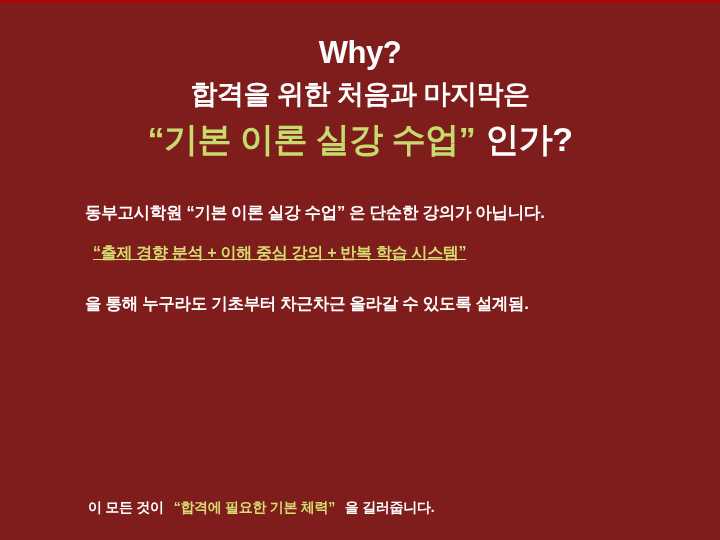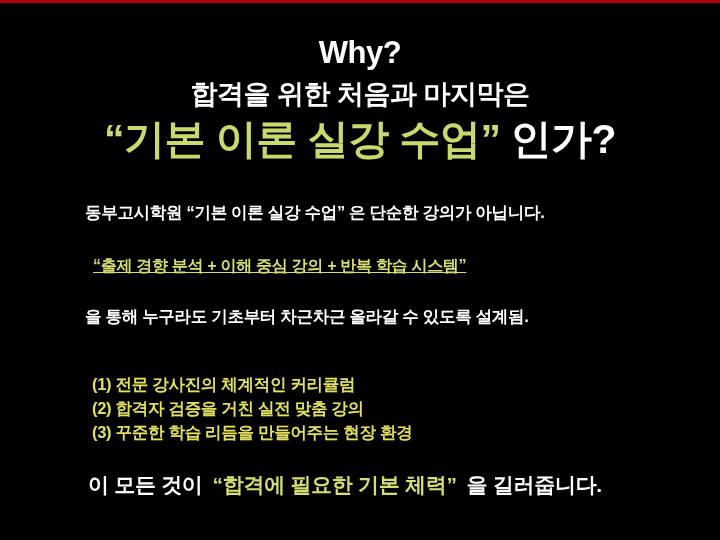--- a/index.html
+++ b/index.html
@@ -13,21 +13,21 @@
     overflow: hidden;
     background: #c10609;
     font-family: "Liberation Sans", "DejaVu Sans", sans-serif;
     -webkit-font-smoothing: antialiased;
   }
 
   #slide {
     position: relative;
     width: 720px;
     height: 540px;
-    background: #000000;
+    background: #7f1d1d;
     box-sizing: border-box;
   }
 
   
   #slide::before {
     content: "";
     position: absolute;
     top: 0; left: 0; right: 0;
     height: 3px;
     background: #b00507;
@@ -50,21 +50,21 @@
   }
   .title-line-1 {
     font-size: 31px;
     line-height: 38px;
   }
   .title-line-2 {
     font-size: 27px;
     line-height: 44px;
   }
   .title-line-3 {
-    font-size: 41px;
+    font-size: 34px;
     line-height: 46px;
   }
   .accent {
     color: #c6da6d;
   }
   .gap-sm { display: inline-block; width: 10px; }
 
   
   .body-block {
     position: absolute;
@@ -74,21 +74,21 @@
   }
   .para {
     font-weight: bold;
     color: #ffffff;
     font-size: 16.5px;
     line-height: 25px;
     letter-spacing: -0.3px;
     white-space: nowrap;
   }
   .para-lead {
-    margin-bottom: 27px;
+    margin-bottom: 14px;
   }
   .para-quote {
     color: #d6de72;
     font-size: 16px;
     line-height: 28px;
     padding-left: 8px;
     text-decoration: underline;
   }
   .para-after-quote {
     line-height: 27px;
@@ -112,24 +112,25 @@
 
   .closing-block {
     position: absolute;
     left: 88px;
     top: 472px;
     width: 600px;
   }
   .closing {
     font-weight: bold;
     color: #ffffff;
-    font-size: 21px;
+    font-size: 14px;
     line-height: 26px;
     letter-spacing: -0.3px;
     white-space: nowrap;
+    margin-top: 22px;
   }
   .closing .accent-q {
     color: #d6de72;
   }
 </style>
 </head>
 <body>
 
 <div id="slide">
 
@@ -140,25 +141,20 @@
       <span class="accent">“기본 이론 실강 수업”</span><span class="gap-sm"></span><span>인가?</span>
     </div>
   </div>
 
   <div class="body-block">
     <div class="para para-lead">동부고시학원  “기본 이론 실강 수업” 은 단순한 강의가 아닙니다.</div>
     <div class="para para-quote">“출제 경향 분석 + 이해 중심 강의 + 반복 학습 시스템”</div>
     <div class="para para-after-quote">을 통해 누구라도 기초부터 차근차근 올라갈 수 있도록 설계됨.</div>
   </div>
 
-  <div class="list-block">
-    <div class="list-item">(1) 전문 강사진의 체계적인 커리큘럼</div>
-    <div class="list-item">(2) 합격자 검증을 거친 실전 맞춤 강의</div>
-    <div class="list-item">(3) 꾸준한 학습 리듬을 만들어주는 현장 환경</div>
-  </div>
 
   <div class="closing-block">
     <div class="closing">
       <span>이 모든 것이</span><span class="gap-sm"></span><span class="accent-q">“합격에 필요한 기본 체력”</span><span class="gap-sm"></span><span>을 길러줍니다.</span>
     </div>
   </div>
 
 </div>
 
 </body></html>

